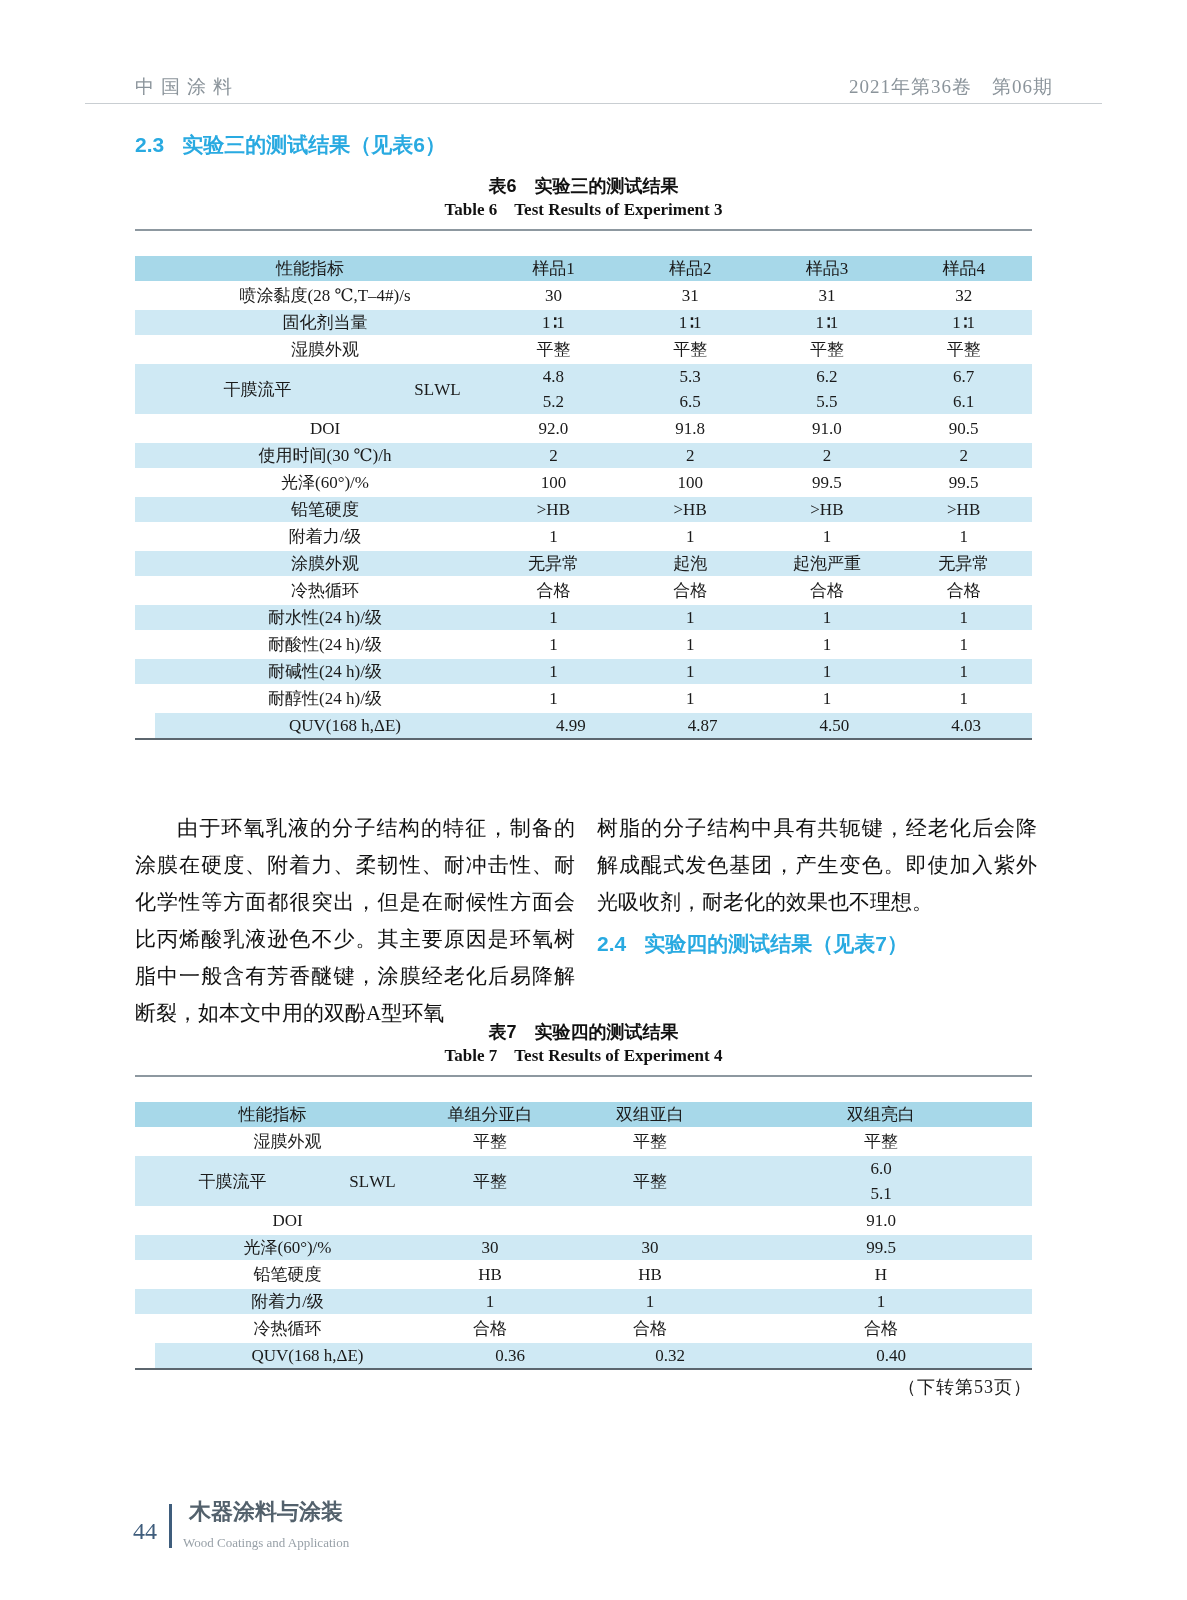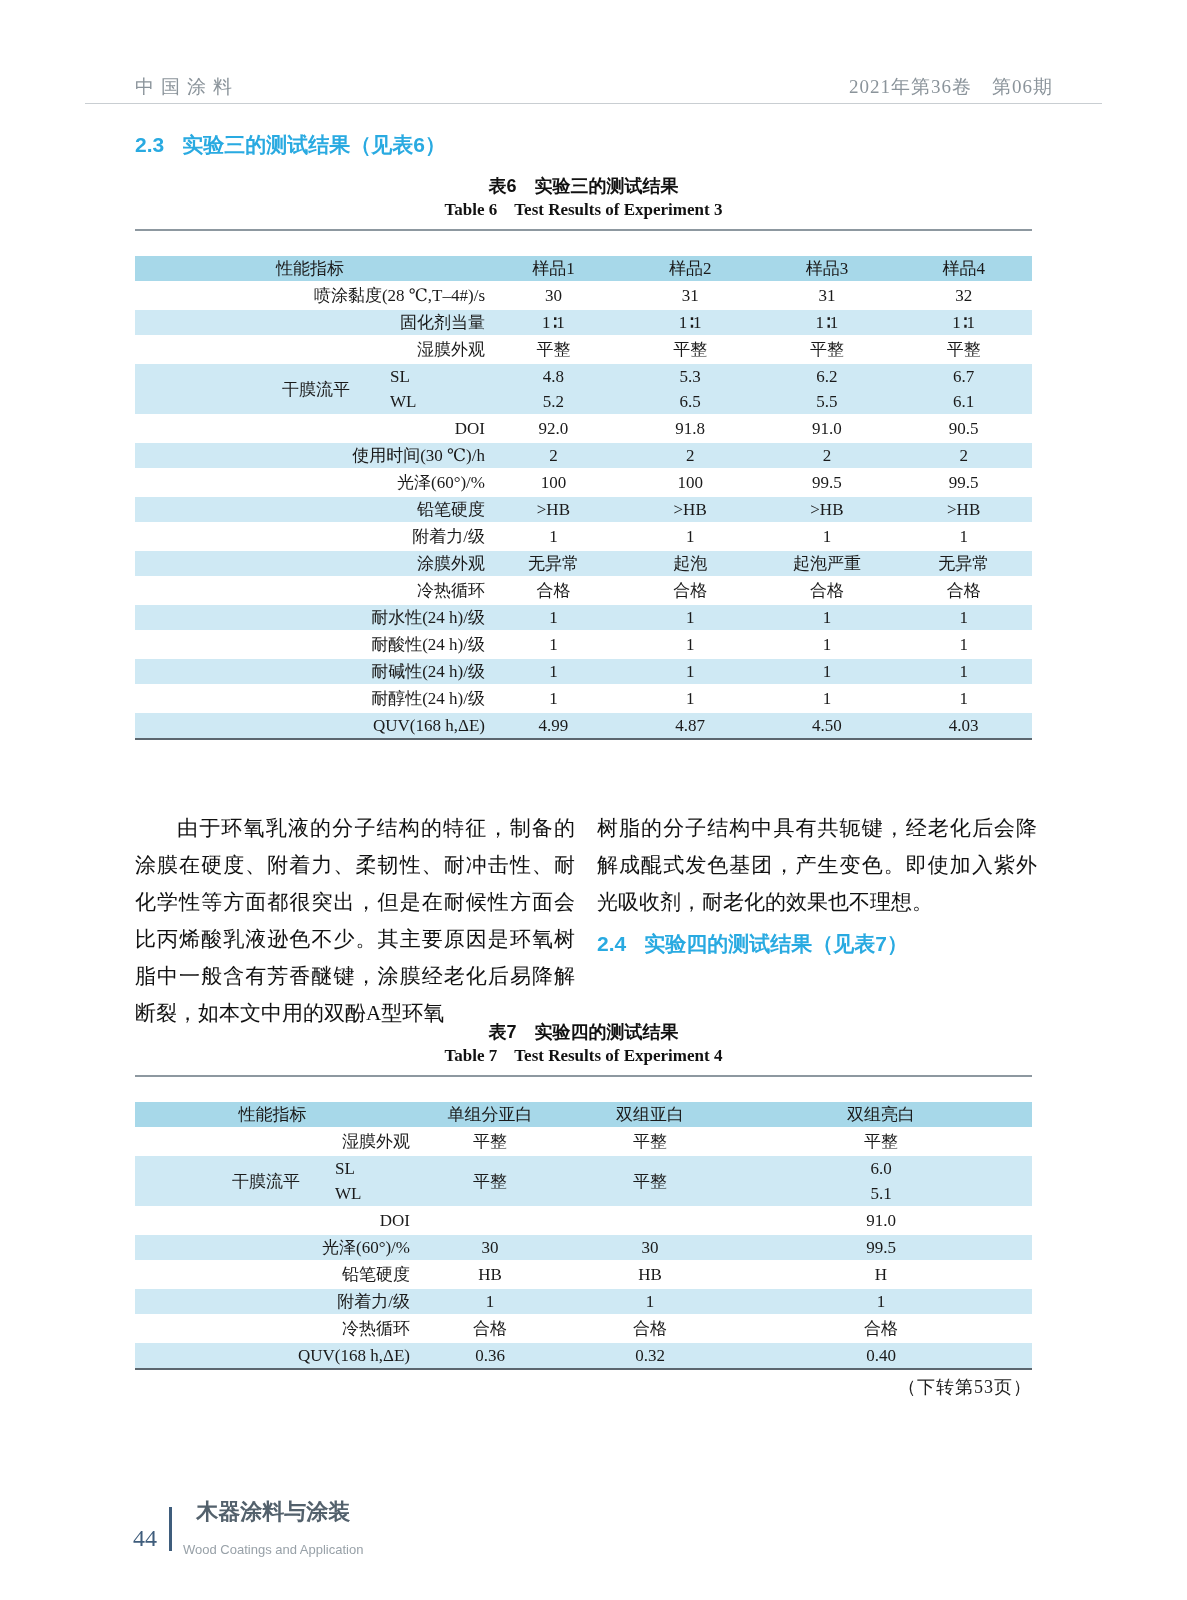--- a/index.html
+++ b/index.html
@@ -37,30 +37,30 @@
   .tt-zh{
     text-align:center;font-family:"Liberation Sans","DejaVu Sans",sans-serif;
     font-size:18px;font-weight:bold;color:#111;line-height:24px;
   }
   .tt-en{
     text-align:center;font-family:"Liberation Serif","DejaVu Serif",serif;
     font-size:17px;font-weight:bold;color:#111;line-height:24px;margin-bottom:7px;
   }
   .data-table{border-top:2px solid #8d98a0;border-bottom:2px solid #5c666e;}
   .t-row{display:grid;align-items:center;min-height:25px;border-bottom:2px solid #ffffff;font-size:17px;line-height:25px;}
-  .t-row:last-child{border-bottom:none;}
+  .t-row:last-child{border-bottom:none;margin-left:20px;}
   #table6 .t-row{grid-template-columns:215px 135px 1fr 1fr 1fr 1fr;}
   #table7 .t-row{grid-template-columns:165px 110px 160px 160px 1fr;}
   .t-head{background:#a7d8e9;margin-top:25px;}
   .shaded{background:#cfe9f4;}
   .t-cell{text-align:center;}
-  .t-label{grid-column:1 / 3;text-align:right;padding-left:30px;}
+  .t-label{grid-column:1 / 3;text-align:center;padding-left:30px;}
   .t-narrow{grid-column:auto;}
   .t-label-head{grid-column:1 / 3;text-align:center;padding-left:0;}
-  .t-sub{display:flex;flex-direction:column;justify-content:center;text-align:left;padding-left:40px;}
+  .t-sub{display:flex;flex-direction:row;justify-content:center;text-align:left;padding-left:40px;}
   #table7 .t-sub{padding-left:35px;}
   .dbl{min-height:50px;}
   .dbl .t-cell.t-multi{display:flex;flex-direction:column;justify-content:center;}
   .t-line{line-height:25px;}
   
   .columns{
     position:absolute;top:810px;left:135px;width:902px;
     display:grid;grid-template-columns:440px 440px;column-gap:22px;
   }
   .body-par{
@@ -77,22 +77,22 @@
   .page-num{
     font-family:"Liberation Serif","DejaVu Serif",serif;
     font-size:24px;color:#3f5d7c;align-self:flex-end;margin-bottom:6px;
   }
   .footer-bar{width:3px;height:44px;background:#3f5d7c;margin:0 11px 0 12px;}
   .footer-title-zh{
     font-family:"Liberation Sans","DejaVu Sans",sans-serif;
     font-size:22px;font-weight:bold;color:#53616c;line-height:24px;text-align:center;
   }
   .footer-title-en{
-    font-family:Liberation Sans, sans-serif;
-    font-size:13px;color:#98a1a8;line-height:16px;margin-top:18px;text-align:center;
+    font-family:Liberation Serif, serif;
+    font-size:13px;color:#98a1a8;line-height:16px;margin-top:11px;text-align:center;
   }
 </style>
 </head>
 <body>
 
 <div class="page">
 
   <header class="page-header">
     <span class="journal-name">中国涂料</span>
     <span class="issue-info">2021年第36卷　第06期</span>

